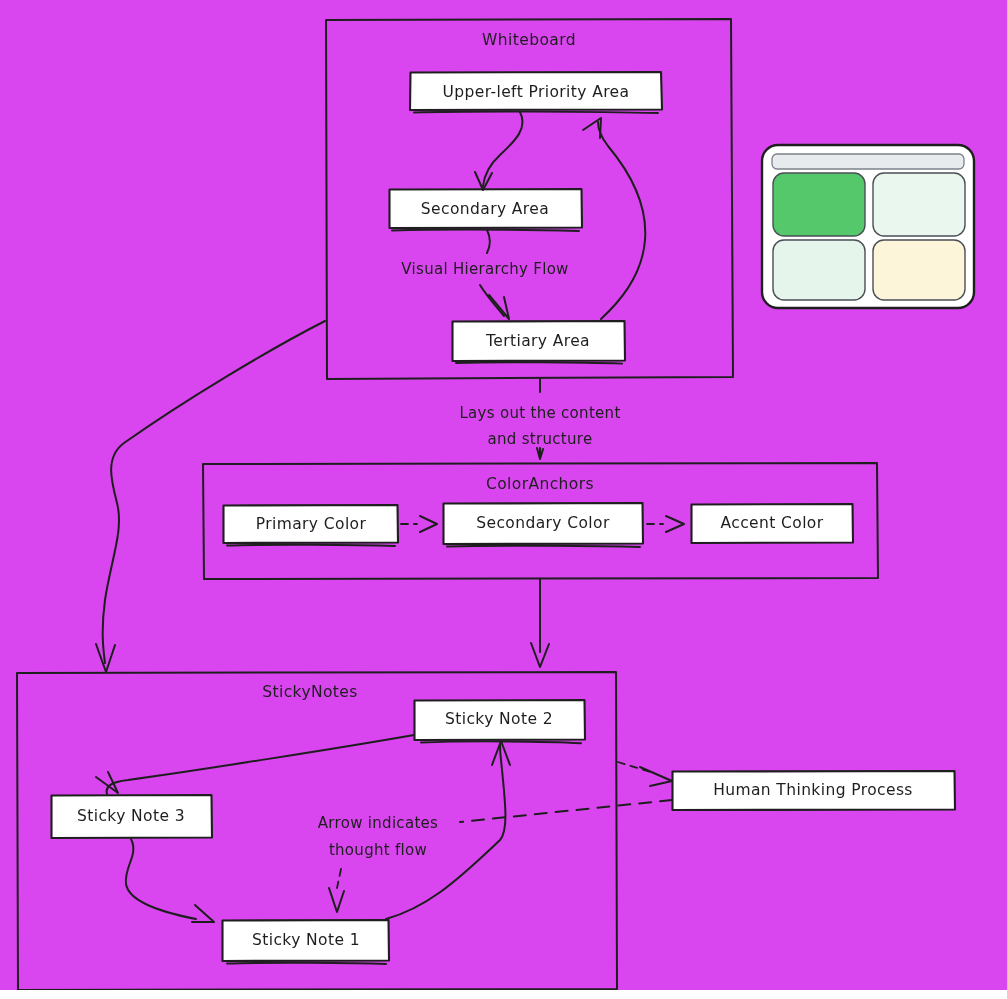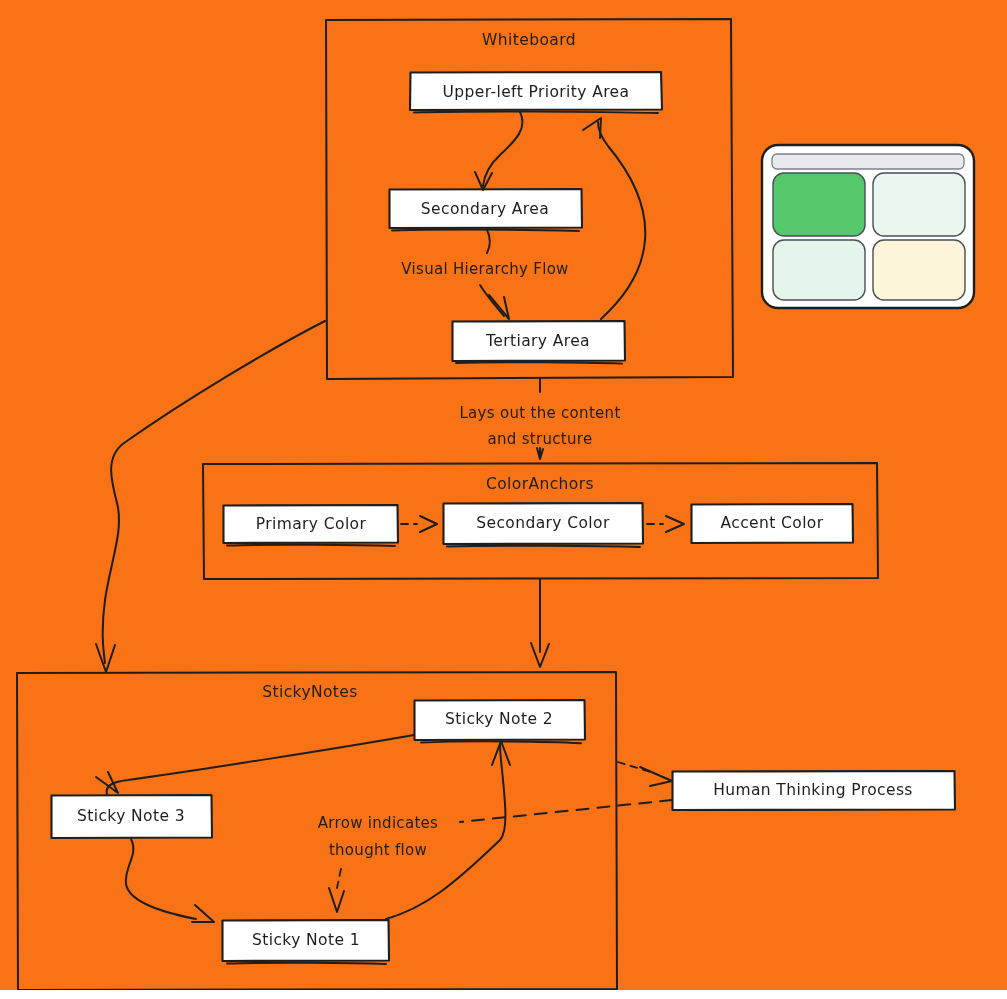--- a/index.html
+++ b/index.html
@@ -8,21 +8,21 @@
     margin: 0; padding: 0;
     background: #ffffff;
   }
   body {
     font-family: "DejaVu Sans", sans-serif;
   }
   #stage {
     position: relative;
     width: 1007px;
     height: 990px;
-    background: #f97316;
+    background: #d946ef;
     overflow: hidden;
   }
   svg.layer {
     position: absolute;
     left: 0; top: 0;
     width: 1007px;
     height: 999px;
     overflow: visible;
   }
   .node-text {

